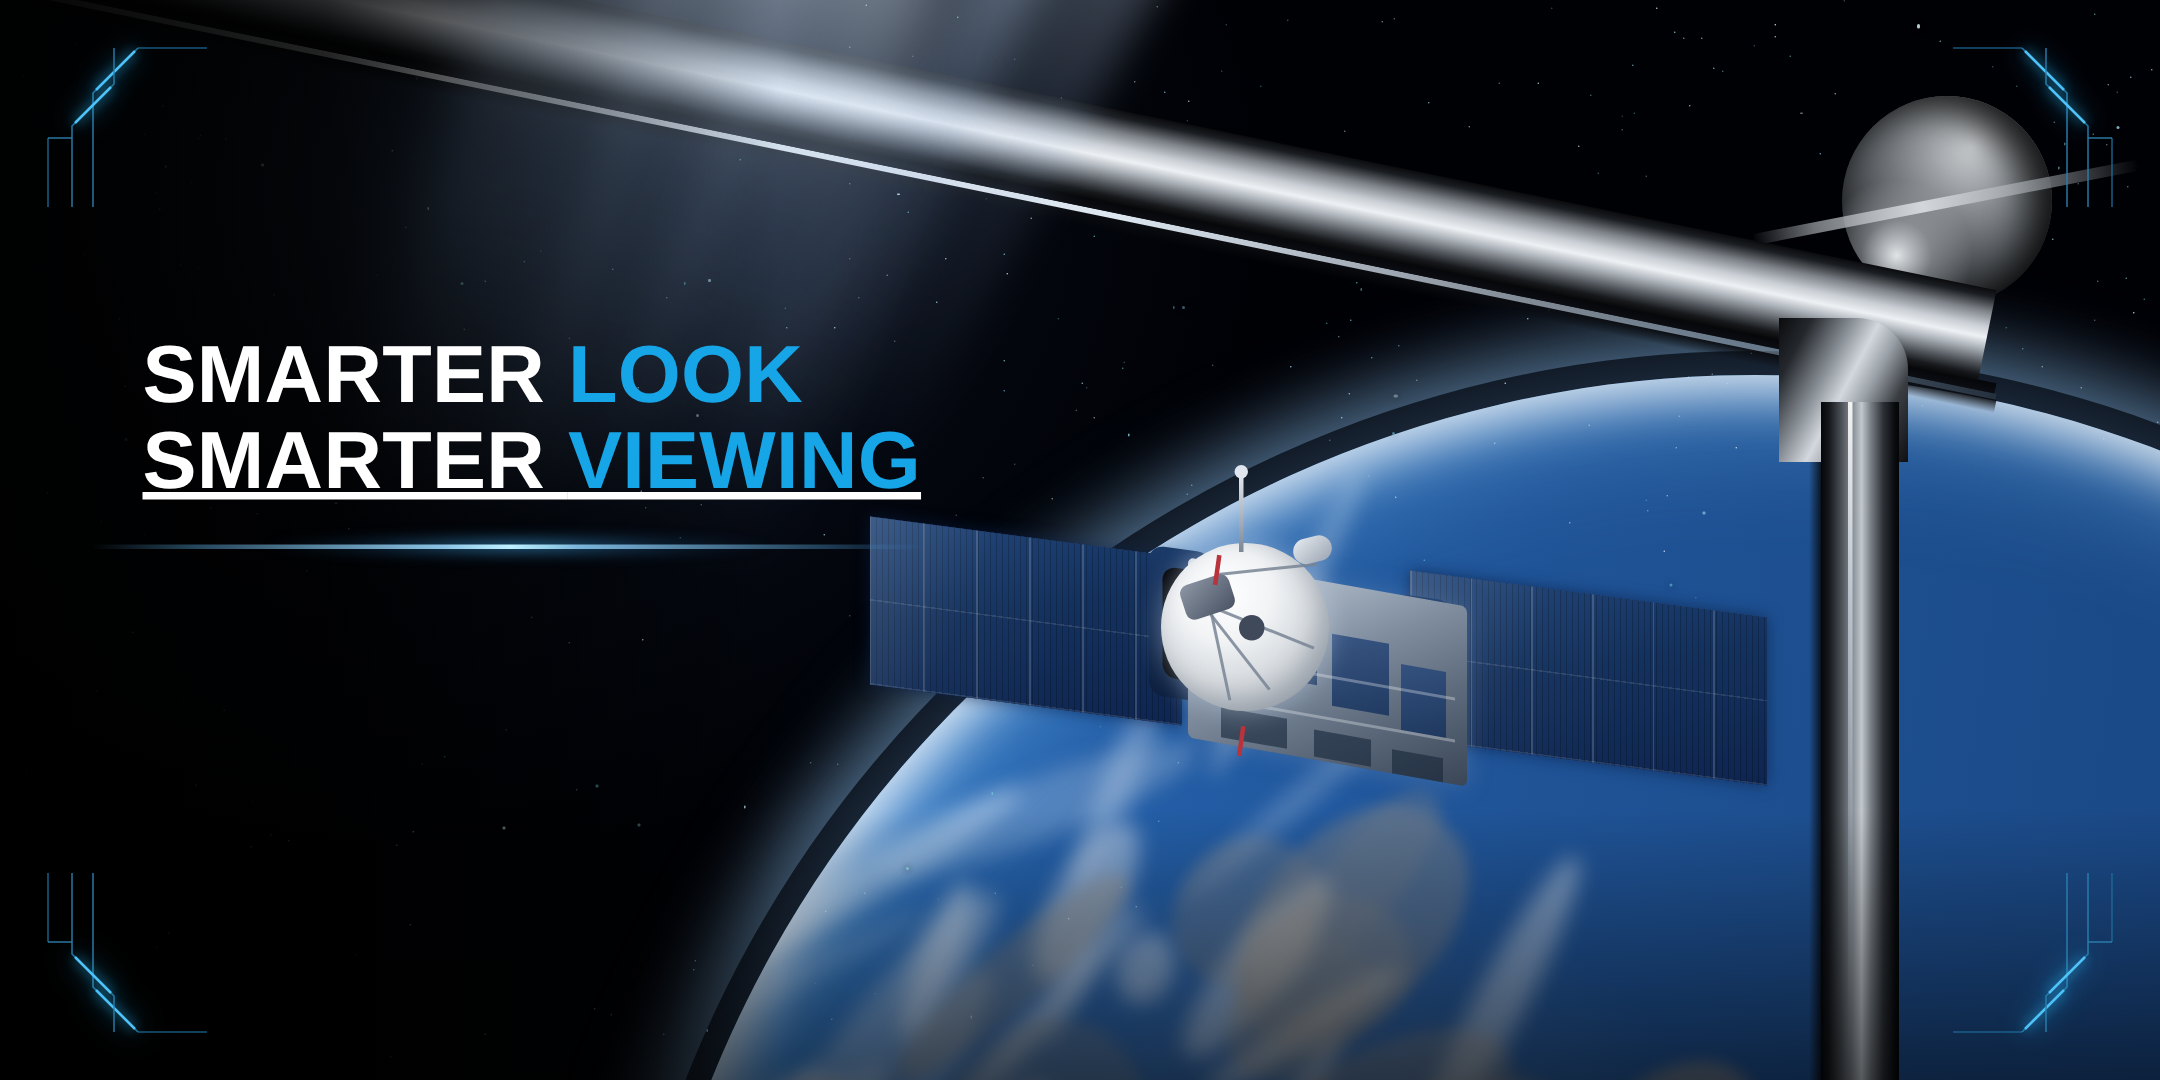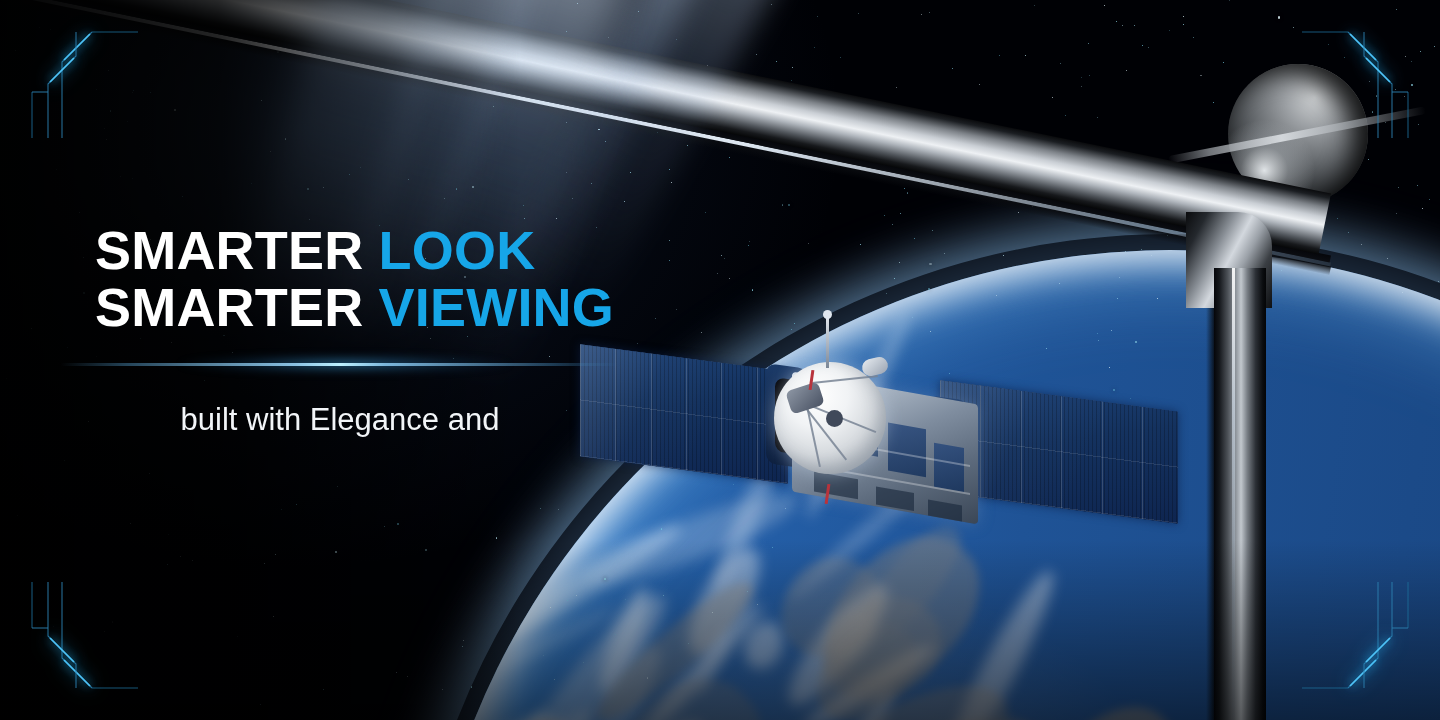--- a/index.html
+++ b/index.html
@@ -251,21 +251,21 @@
   .corner .glow  { stroke:#4fc3f7; stroke-width:1.7; fill:none;
                    filter:drop-shadow(0 0 4px #29b6f6) drop-shadow(0 0 9px rgba(41,182,246,.75)); }
   .corner .arm   { stroke:#1d6c97; stroke-width:1.1; fill:none; opacity:.8; }
 
   .headline {
     position:absolute; left:95px; top:222px;
     font-size:54px; font-weight:bold; letter-spacing:.2px;
     line-height:1.06; color:#ffffff; white-space:nowrap;
   }
   .headline .accent { color:#16a6e8; }
-  .headline .l2 { display:block; }
+  .headline .l2 { display:block;text-decoration:underline; }
 
   .divider {
     position:absolute; left:60px; top:363px; width:560px; height:3px;
     background:linear-gradient(90deg,
       rgba(60,120,165,0) 0%, rgba(80,150,195,.45) 12%,
       rgba(160,220,255,.85) 42%, rgba(190,240,255,1) 50%,
       rgba(150,215,255,.80) 58%, rgba(70,140,190,.40) 88%, rgba(40,90,140,0) 100%);
     filter:blur(.3px);
   }
   .divider-glow {
@@ -793,16 +793,15 @@
     </span>
     <span class="l2">
       <span>SMARTER </span><span class="accent">VIEWING</span>
     </span>
   </div>
 
   <div class="divider-glow"></div>
   <div class="divider"></div>
 
   <div class="subcopy">
-    <span>built with Elegance and</span>
   </div>
 
 </div>
 
 </body></html>

